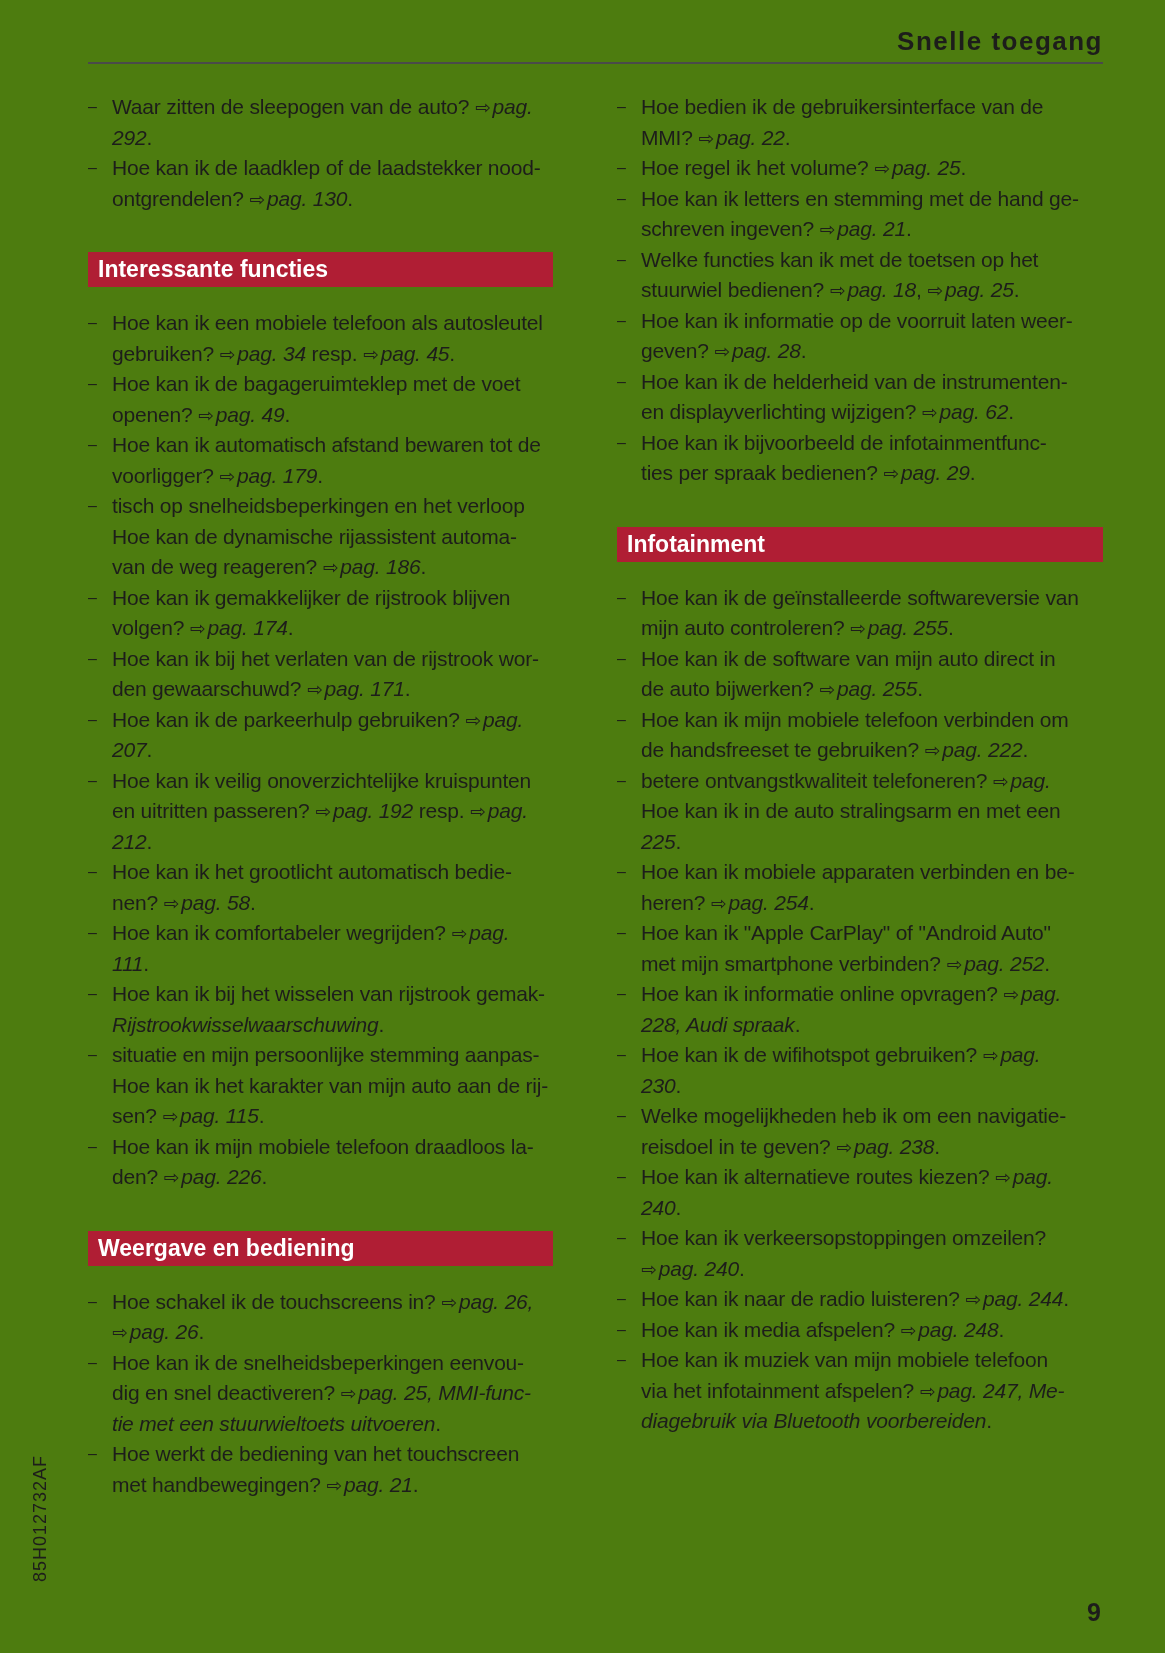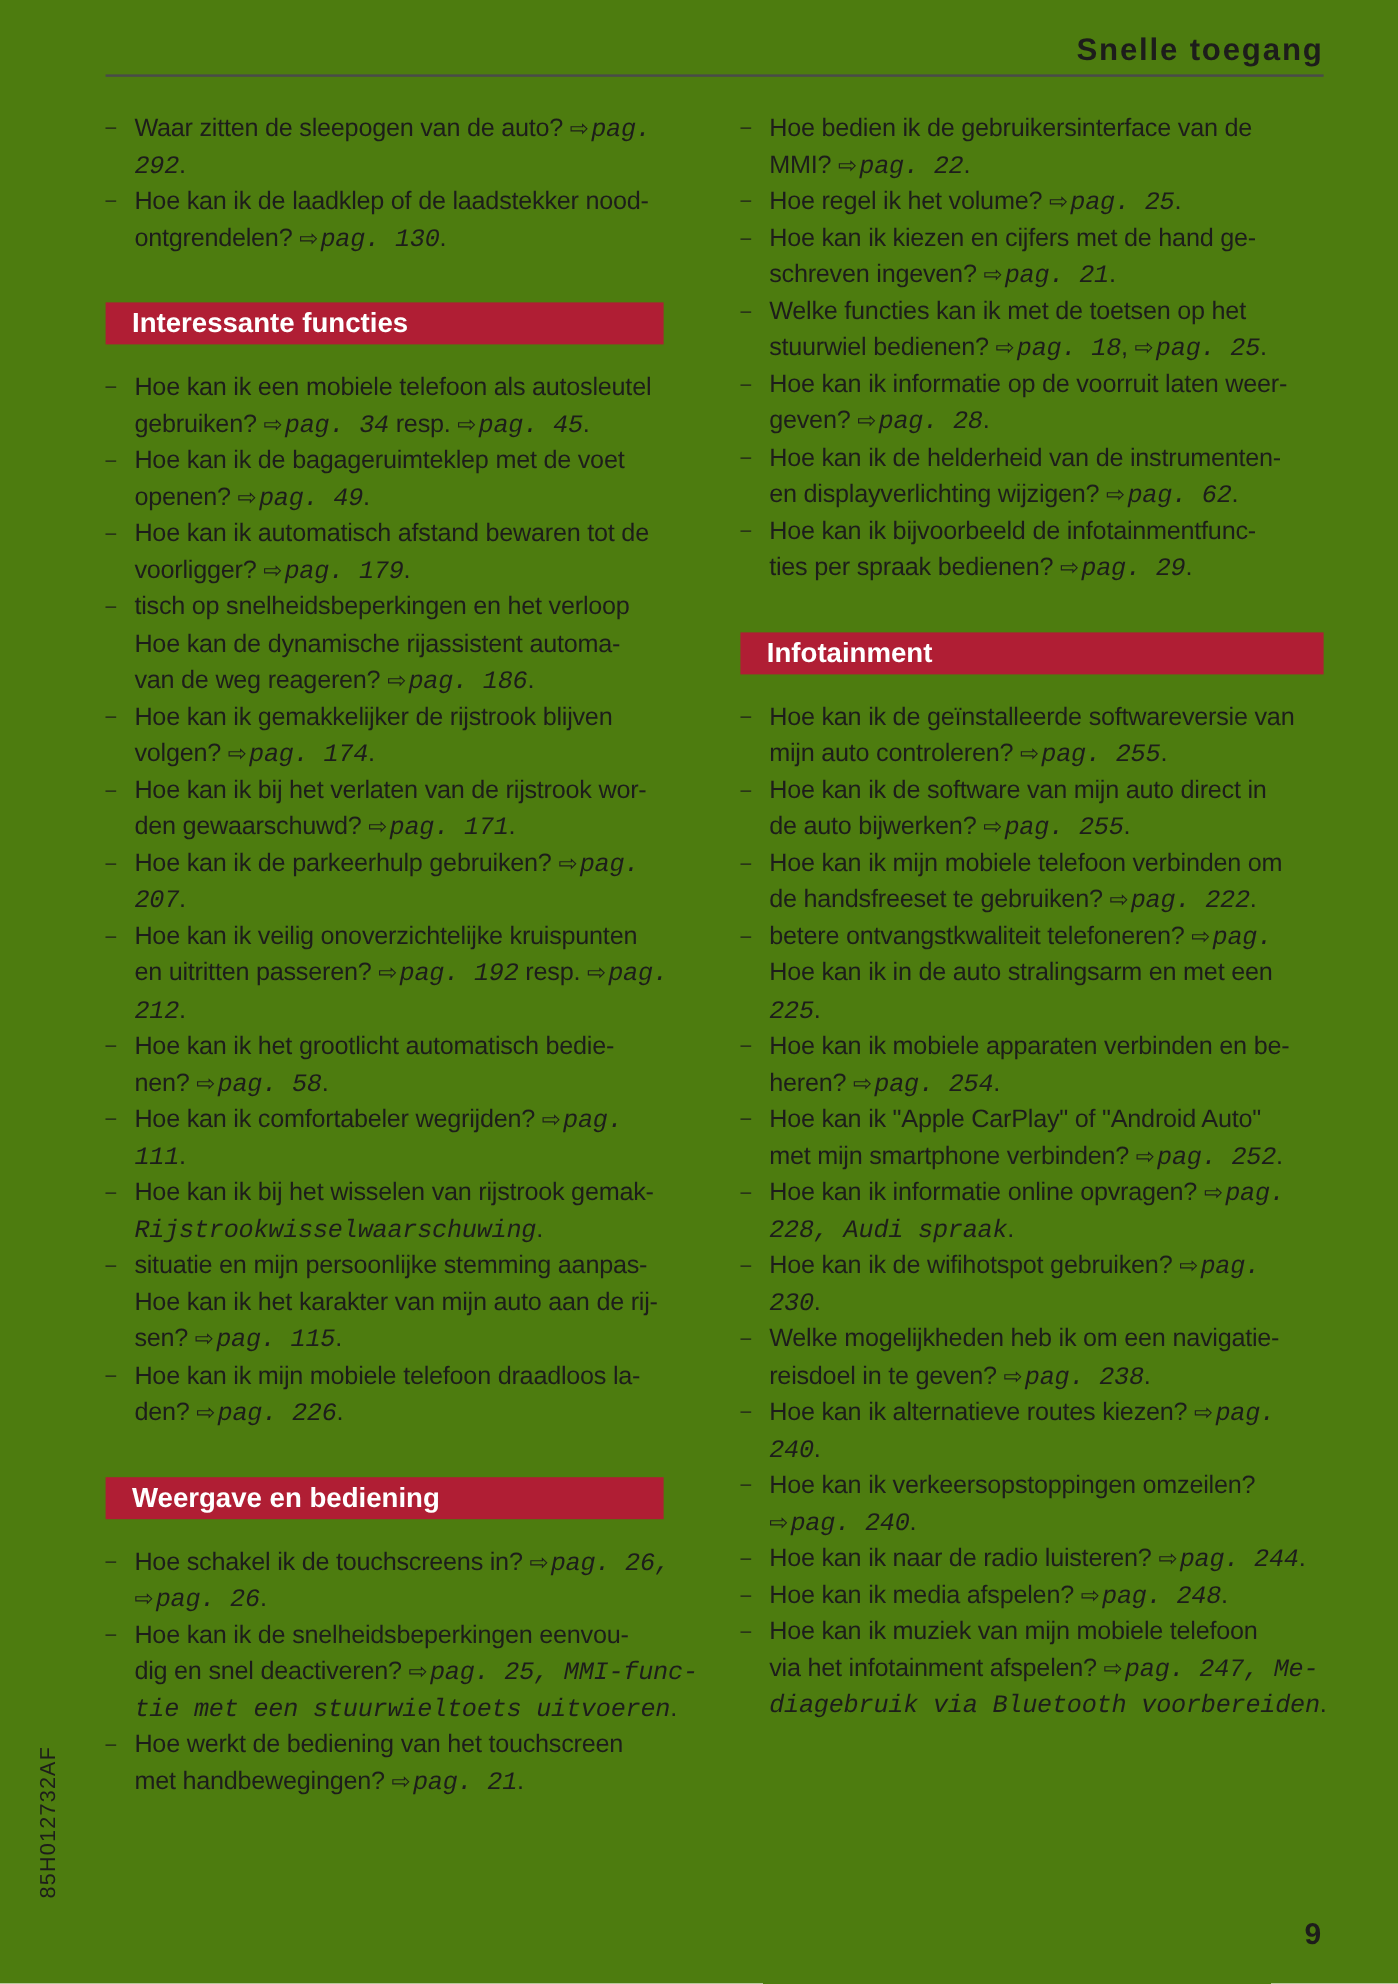--- a/index.html
+++ b/index.html
@@ -38,41 +38,41 @@
   }
   .col-left{width:465px;flex:none;}
   .col-right{width:486px;flex:none;}
   .sec-head{
     background:var(--accent);
     color:#ffffff;
     font-weight:bold;
     font-size:23px;
     height:35px;
     line-height:35px;
-    padding-left:22px;
+    padding-left:10px;
     margin:38px 0 21px 0;
   }
   .item{
     position:relative;
     padding-left:24px;
   }
   .item .dash{
     position:absolute;
     left:0;
     top:0;
     line-height:30.5px;
   }
   .line{
     white-space:pre;
     line-height:30.5px;
     height:30.5px;
     font-size:21px;
     letter-spacing:-0.2px;
   }
-  .it{font-style:italic;font-family:Liberation Mono, monospace;}
+  .it{font-style:italic;}
   .arrow{
     font-style:normal;
     font-family:"DejaVu Sans",sans-serif;
     font-size:19px;
     margin-right:2px;
   }
   .side-code{
     position:absolute;
     left:30px;
     top:1582px;
@@ -202,21 +202,21 @@
             <span class="dash">–</span>
             <div class="line"><span>Hoe bedien ik de gebruikersinterface van de</span></div>
             <div class="line"><span>MMI? </span><span class="arrow">⇨</span><span class="it">pag. 22</span><span>.</span></div>
           </div>
           <div class="item">
             <span class="dash">–</span>
             <div class="line"><span>Hoe regel ik het volume? </span><span class="arrow">⇨</span><span class="it">pag. 25</span><span>.</span></div>
           </div>
           <div class="item">
             <span class="dash">–</span>
-            <div class="line"><span>Hoe kan ik kiezen en cijfers met de hand ge-</span></div>
+            <div class="line"><span>Hoe kan ik letters en stemming met de hand ge-</span></div>
             <div class="line"><span>schreven ingeven? </span><span class="arrow">⇨</span><span class="it">pag. 21</span><span>.</span></div>
           </div>
           <div class="item">
             <span class="dash">–</span>
             <div class="line"><span>Welke functies kan ik met de toetsen op het</span></div>
             <div class="line"><span>stuurwiel bedienen? </span><span class="arrow">⇨</span><span class="it">pag. 18</span><span>, </span><span class="arrow">⇨</span><span class="it">pag. 25</span><span>.</span></div>
           </div>
           <div class="item">
             <span class="dash">–</span>
             <div class="line"><span>Hoe kan ik informatie op de voorruit laten weer-</span></div>

